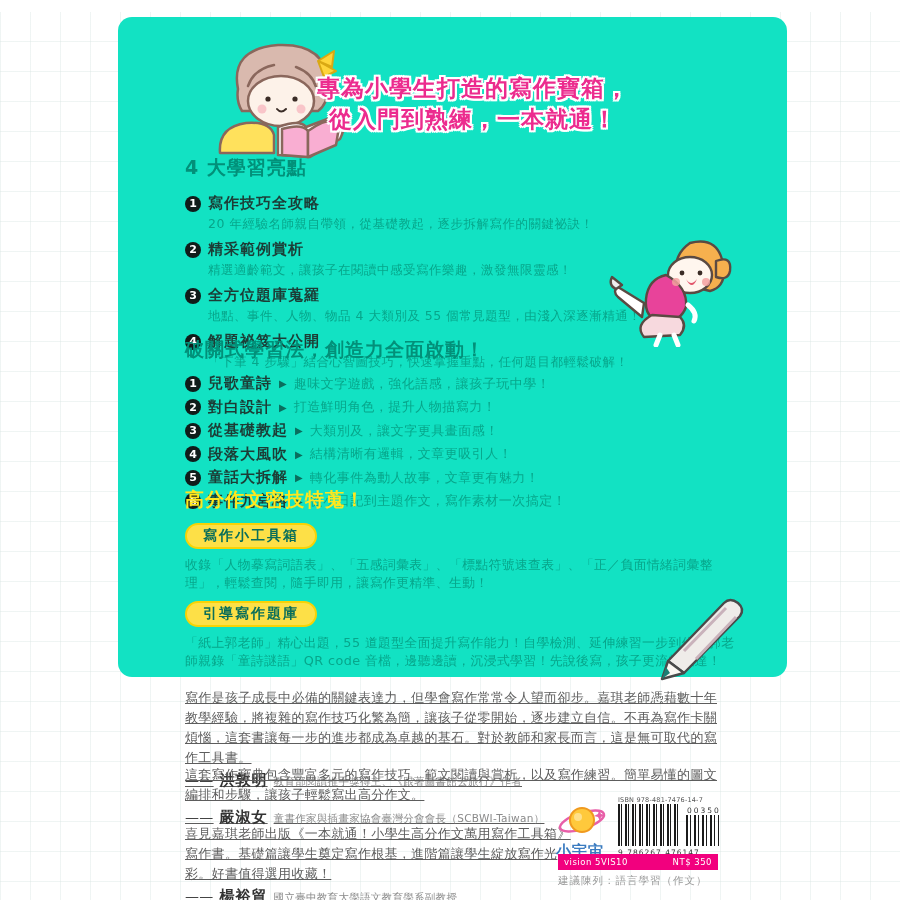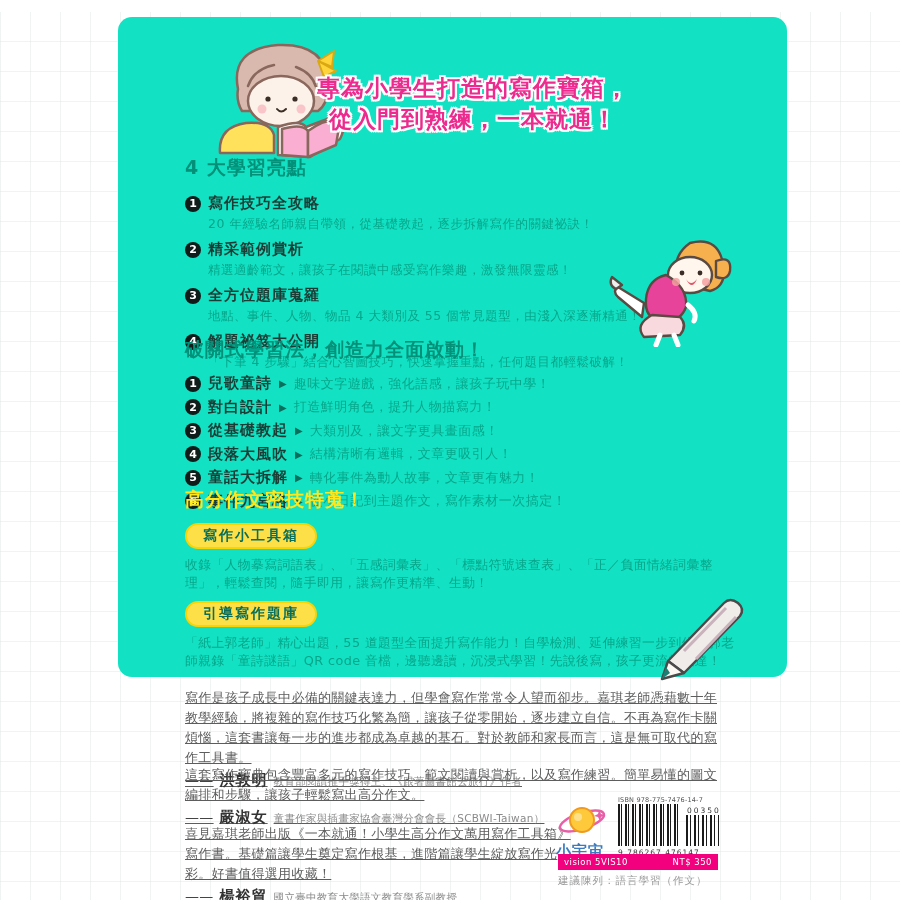--- a/index.html
+++ b/index.html
@@ -263,21 +263,21 @@
   <div class="pub">
     <div class="logo">
       <svg width="52" height="38" viewBox="0 0 52 38">
         <ellipse cx="26" cy="19" rx="23" ry="8" fill="none" stroke="#e85fa8" stroke-width="2.5" transform="rotate(-18 26 19)"></ellipse>
         <circle cx="26" cy="18" r="12" fill="#ffc93c" stroke="#f09a1f" stroke-width="2"></circle>
         <circle cx="22" cy="15" r="4" fill="#ffe08a"></circle>
         <path d="M43 8 l2 4 4 1 -4 2 -1 4 -2-4 -4-1 4-2Z" fill="#e85fa8"></path>
       </svg>
       <div class="logo-text">小宇宙</div>
     </div>
-    <div class="isbn">ISBN 978-775-7476-14-7</div>
+    <div class="isbn">ISBN 978-481-7476-14-7</div>
     <div class="barcode"></div>
     <div class="bdigits">9 786267 476147</div>
     <div class="addon-code">00350</div>
     <div class="addon"></div>
     <div class="pricebar">
       <span>vision 5VIS10</span>
       <span>NT$ 350</span>
     </div>
     <div class="shelf">建議陳列：語言學習（作文）</div>
   </div>

